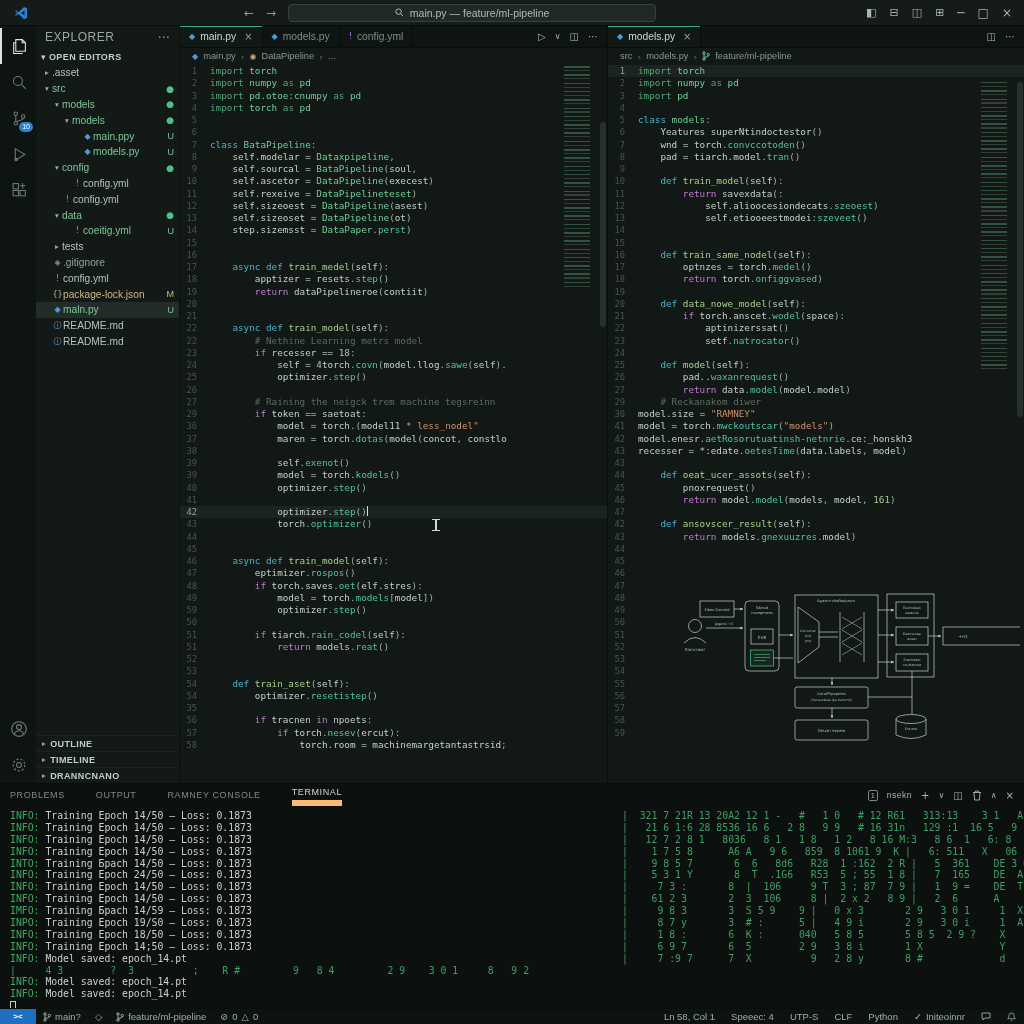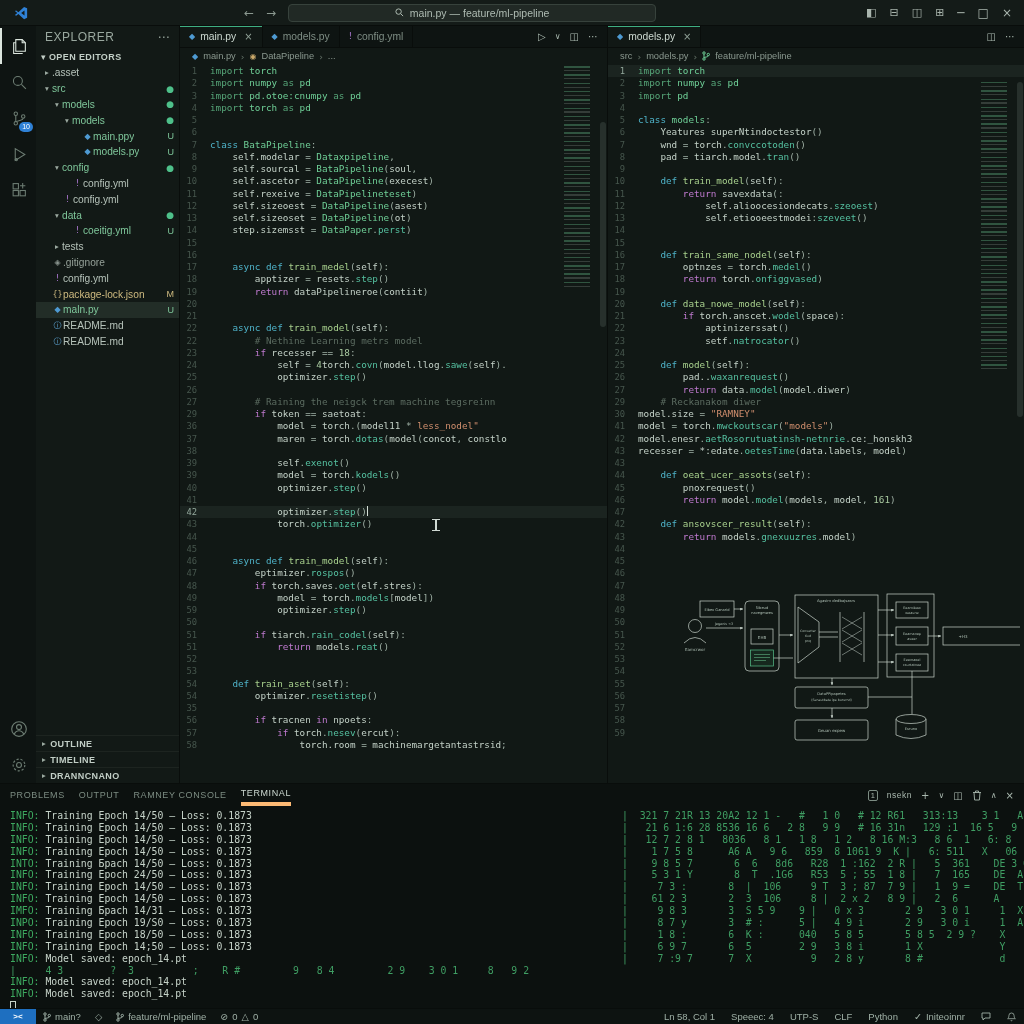--- a/index.html
+++ b/index.html
@@ -71,21 +71,21 @@
   .vt-right{right:1px;top:18px;height:335px}
 
   .diagram{position:absolute;left:40px;top:521px;width:372px;height:196px}
   .diagram svg{display:block}
   .diagram text{fill:#aebfb4;font-family:"DejaVu Sans",sans-serif}
 
   
   #panel{height:225px;background:#0c110f;border-top:1px solid #090d0b;display:flex;flex-direction:column}
   .p-head{height:22px;display:flex;align-items:center;padding:0 10px;gap:14px}
   .p-tab{font-size:9px;letter-spacing:.6px;color:#7c8c82;height:22px;display:flex;align-items:center}
-  .p-tab.active{color:#ccd8d0;border-bottom:4px solid #fdba74}
+  .p-tab.active{color:#ccd8d0;border-bottom:6px solid #fdba74}
   .p-actions{margin-left:auto;display:flex;align-items:center;gap:9px;color:#a9b8ae;font-size:10px}
   .term-box{border:1px solid #7c8c82;font-size:7.5px;line-height:9px;padding:0 2px;border-radius:2px}
   .term-sel{font-size:8.5px;letter-spacing:.5px}
   .p-body{flex:1;overflow:hidden;padding:4px 0 0 10px}
   .tline{display:flex;height:11.9px;line-height:11.9px;font-family:"DejaVu Sans Mono",monospace;font-size:9.8px;white-space:pre}
   .tleft{width:612px;flex:none;overflow:hidden}
   .ttag{color:#3da85f}
   .tmsg{color:#c6d3c9}
   .tmtx{color:#3f9e63;overflow:hidden;flex:1}
   .tcursor{display:inline-block;width:6px;height:10px;border:1px solid #c6d3c9;margin-top:1px}
@@ -531,21 +531,21 @@
           <div class="code-row"><span class="gut">17</span><span class="cl"><span class="tk-p">        </span><span class="tk-v">optnzes</span><span class="tk-p"> = </span><span class="tk-v">torch</span><span class="tk-p">.</span><span class="tk-t">medel</span><span class="tk-p">()</span></span></div>
           <div class="code-row"><span class="gut">18</span><span class="cl"><span class="tk-p">        </span><span class="tk-r">return </span><span class="tk-v">torch</span><span class="tk-p">.</span><span class="tk-t">onfiggvased</span><span class="tk-p">)</span></span></div>
           <div class="code-row"><span class="gut">19</span><span class="cl"></span></div>
           <div class="code-row"><span class="gut">20</span><span class="cl"><span class="tk-p">    </span><span class="tk-k">def </span><span class="tk-f">data_nowe_model</span><span class="tk-p">(</span><span class="tk-v">self</span><span class="tk-p">):</span></span></div>
           <div class="code-row"><span class="gut">21</span><span class="cl"><span class="tk-p">        </span><span class="tk-r">if </span><span class="tk-v">torch.anscet</span><span class="tk-p">.</span><span class="tk-t">wodel</span><span class="tk-p">(</span><span class="tk-v">space</span><span class="tk-p">):</span></span></div>
           <div class="code-row"><span class="gut">22</span><span class="cl"><span class="tk-p">            </span><span class="tk-v">aptinizerssat</span><span class="tk-p">()</span></span></div>
           <div class="code-row"><span class="gut">23</span><span class="cl"><span class="tk-p">            </span><span class="tk-v">setf</span><span class="tk-p">.</span><span class="tk-t">natrocator</span><span class="tk-p">()</span></span></div>
           <div class="code-row"><span class="gut">24</span><span class="cl"></span></div>
           <div class="code-row"><span class="gut">25</span><span class="cl"><span class="tk-p">    </span><span class="tk-k">def </span><span class="tk-f">model</span><span class="tk-p">(</span><span class="tk-v">self</span><span class="tk-p">):</span></span></div>
           <div class="code-row"><span class="gut">26</span><span class="cl"><span class="tk-p">        </span><span class="tk-v">pad..</span><span class="tk-t">waxanrequest</span><span class="tk-p">()</span></span></div>
-          <div class="code-row"><span class="gut">27</span><span class="cl"><span class="tk-p">        </span><span class="tk-r">return </span><span class="tk-v">data</span><span class="tk-p">.</span><span class="tk-t">model</span><span class="tk-p">(</span><span class="tk-v">model.diwer</span><span class="tk-p">)</span></span></div>
+          <div class="code-row"><span class="gut">27</span><span class="cl"><span class="tk-p">        </span><span class="tk-r">return </span><span class="tk-v">data</span><span class="tk-p">.</span><span class="tk-t">model</span><span class="tk-p">(</span><span class="tk-v">model.model</span><span class="tk-p">)</span></span></div>
           <div class="code-row"><span class="gut">29</span><span class="cl"><span class="tk-p">    </span><span class="tk-c"># Reckanakom diwer</span></span></div>
           <div class="code-row"><span class="gut">30</span><span class="cl"><span class="tk-v">model.size</span><span class="tk-p"> = </span><span class="tk-s">"RAMNEY"</span></span></div>
           <div class="code-row"><span class="gut">41</span><span class="cl"><span class="tk-v">model</span><span class="tk-p"> = </span><span class="tk-v">torch</span><span class="tk-p">.</span><span class="tk-t">mwckoutscar</span><span class="tk-p">(</span><span class="tk-s">"models"</span><span class="tk-p">)</span></span></div>
           <div class="code-row"><span class="gut">42</span><span class="cl"><span class="tk-v">model.enesr</span><span class="tk-p">.</span><span class="tk-t">aetRosorutuatinsh-netnrie</span><span class="tk-p">.</span><span class="tk-v">ce:_honskh3</span></span></div>
           <div class="code-row"><span class="gut">43</span><span class="cl"><span class="tk-v">recesser</span><span class="tk-p"> = </span><span class="tk-v">*:edate</span><span class="tk-p">.</span><span class="tk-t">oetesTime</span><span class="tk-p">(</span><span class="tk-v">data.labels</span><span class="tk-p">, </span><span class="tk-v">model</span><span class="tk-p">)</span></span></div>
           <div class="code-row"><span class="gut">43</span><span class="cl"></span></div>
           <div class="code-row"><span class="gut">44</span><span class="cl"><span class="tk-p">    </span><span class="tk-k">def </span><span class="tk-f">oeat_ucer_assots</span><span class="tk-p">(</span><span class="tk-v">self</span><span class="tk-p">):</span></span></div>
           <div class="code-row"><span class="gut">45</span><span class="cl"><span class="tk-p">        </span><span class="tk-v">pnoxrequest</span><span class="tk-p">()</span></span></div>
           <div class="code-row"><span class="gut">46</span><span class="cl"><span class="tk-p">        </span><span class="tk-r">return </span><span class="tk-v">model</span><span class="tk-p">.</span><span class="tk-t">model</span><span class="tk-p">(</span><span class="tk-v">models</span><span class="tk-p">, </span><span class="tk-v">model</span><span class="tk-p">, </span><span class="tk-n">161</span><span class="tk-p">)</span></span></div>
           <div class="code-row"><span class="gut">47</span><span class="cl"></span></div>
@@ -571,21 +571,21 @@
     </div>
   </div>
 </div>
 
 <div id="mousecursor">
     <b></b>
   </div>
 
 <div id="panel">
   <div class="p-head">
-    <div id="p-tabs" style="display:flex;gap:14px">
+    <div id="p-tabs" style="display:flex;gap:31px">
         <div class="p-tab">PROBLEMS</div>
         <div class="p-tab">OUTPUT</div>
         <div class="p-tab">RAMNEY CONSOLE</div>
         <div class="p-tab active">TERMINAL</div>
       </div>
     <div class="p-actions">
       <span class="term-box">1</span>
       <span class="term-sel">nsekn</span>
       <span class="ic">+</span>
       <span class="ic" style="font-size:8px">∨</span>
@@ -599,21 +599,21 @@
   </div>
   <div class="p-body" id="term">
       <div class="tline"><span class="tleft"><span class="ttag">INFO:</span><span class="tmsg"> Training Epoch 14/50 – Loss: 0.1873</span></span><span class="tmtx">|  321 7 21R 13 20A2 12 1 -   #   1 0   # 12 R61   313:13    3 1   A  # 5 6 61 .3 T    8  2M   |  8%+2 2</span></div>
       <div class="tline"><span class="tleft"><span class="ttag">INFO:</span><span class="tmsg"> Training Epoch 14/50 – Loss: 0.1873</span></span><span class="tmtx">|   21 6 1:6 28 8536 16 6   2 8   9 9   # 16 31n   129 :1  16 5   9  3 6 6 91 15 3    #  5M   |  32:3 3</span></div>
       <div class="tline"><span class="tleft"><span class="ttag">INFO:</span><span class="tmsg"> Training Epoch 14/50 – Loss: 0.1873</span></span><span class="tmtx">|   12 7 2 8 1   8036   8 1   1 8   1 2   8 16 M:3   8 6  1   6: 8   1  X -X d 6     y1   #  F0  |   1  8 5</span></div>
       <div class="tline"><span class="tleft"><span class="ttag">INFO:</span><span class="tmsg"> Training Epoch 14/50 – Loss: 0.1873</span></span><span class="tmtx">|    1 7 5 8      A6 A   9 6   859  8 1061 9  K |   6: 511   X   06 163  3 # 3      0   32 0:6  |  '  R8 4</span></div>
       <div class="tline"><span class="tleft"><span class="ttag">INTO:</span><span class="tmsg"> Training Бpach 14/50 – Loss: 0.1873</span></span><span class="tmtx">|    9 8 5 7       6  6   8d6   R28  1 :162  2 R |   5  361    DE 3 0  8 6       1   23 8:6   |    12 5</span></div>
       <div class="tline"><span class="tleft"><span class="ttag">INFO:</span><span class="tmsg"> Training Epoch 24/50 – Loss: 0.1873</span></span><span class="tmtx">|    5 3 1 Y       8  T  .1G6   R53  5 ; 55  1 8 |   7  165    DE  A  X Y       1   75 878   |    12 3</span></div>
       <div class="tline"><span class="tleft"><span class="ttag">INFO:</span><span class="tmsg"> Training Epoch 14/50 – Loss: 0.1873</span></span><span class="tmtx">|     7 3 :       8  |  106     9 T  3 ; 87  7 9 |   1  9 =    DE  T  M :       6   03 161   |     7 12</span></div>
       <div class="tline"><span class="tleft"><span class="ttag">INFO:</span><span class="tmsg"> Training Epoch 14/50 – Loss: 0.1873</span></span><span class="tmtx">|    61 2 3       2  3  106     8 |  2 x 2   8 9 |   2  6      A     619 ;      6   8  ? ?   |     3 25</span></div>
-      <div class="tline"><span class="tleft"><span class="ttag">IMFO:</span><span class="tmsg"> Training Бpach 14/31 – Loss: 0.1873</span></span><span class="tmtx">|     9 8 3       3  S 5 9    9 |   0 x 3       2 9   3 0 1     1  X             8   9 2</span></div>
+      <div class="tline"><span class="tleft"><span class="ttag">IMFO:</span><span class="tmsg"> Training Бpach 14/59 – Loss: 0.1873</span></span><span class="tmtx">|     9 8 3       3  S 5 9    9 |   0 x 3       2 9   3 0 1     1  X             8   9 2</span></div>
       <div class="tline"><span class="tleft"><span class="ttag">INPO:</span><span class="tmsg"> Training Epoch 19/S0 – Loss: 0.1873</span></span><span class="tmtx">|     8 7 y       3  # :      5 |   4 9 i       2 9   3 0 i     1  A     2A       4 85  8   |     4 1</span></div>
       <div class="tline"><span class="tleft"><span class="ttag">INFO:</span><span class="tmsg"> Training Epoch 18/50 – Loss: 0.1873</span></span><span class="tmtx">|     1 8 :       6  K :      040   5 8 5       5 8 5  2 9 ?    X      2A        3 85  |     7 1?</span></div>
       <div class="tline"><span class="tleft"><span class="ttag">INFO:</span><span class="tmsg"> Training Epoch 14;50 – Loss: 0.1873</span></span><span class="tmtx">|     6 9 7       6  5        2 9   3 8 i       1 X             Y      2A        3 3 8 1</span></div>
       <div class="tline"><span class="tleft"><span class="ttag">INFO:</span><span class="tmsg"> Model saved: epoch_14.pt</span></span><span class="tmtx">|     7 :9 7      7  X          9   2 8 y       8 #             d      UH        8      ?  3</span></div>
       <div class="tline"><span class="tmtx">|     4 3        ?  3          ;    R #         9   8 4         2 9    3 0 1     8   9 2</span></div>
       <div class="tline"><span class="tleft"><span class="ttag">INFO:</span><span class="tmsg"> Model saved: epoch_14.pt</span></span><span class="tmtx"></span></div>
       <div class="tline"><span class="tleft"><span class="ttag">INFO:</span><span class="tmsg"> Model saved: epoch_14.pt</span></span><span class="tmtx"></span></div>
       <div class="tline"><span class="tcursor"></span></div>
     </div>
 </div>

